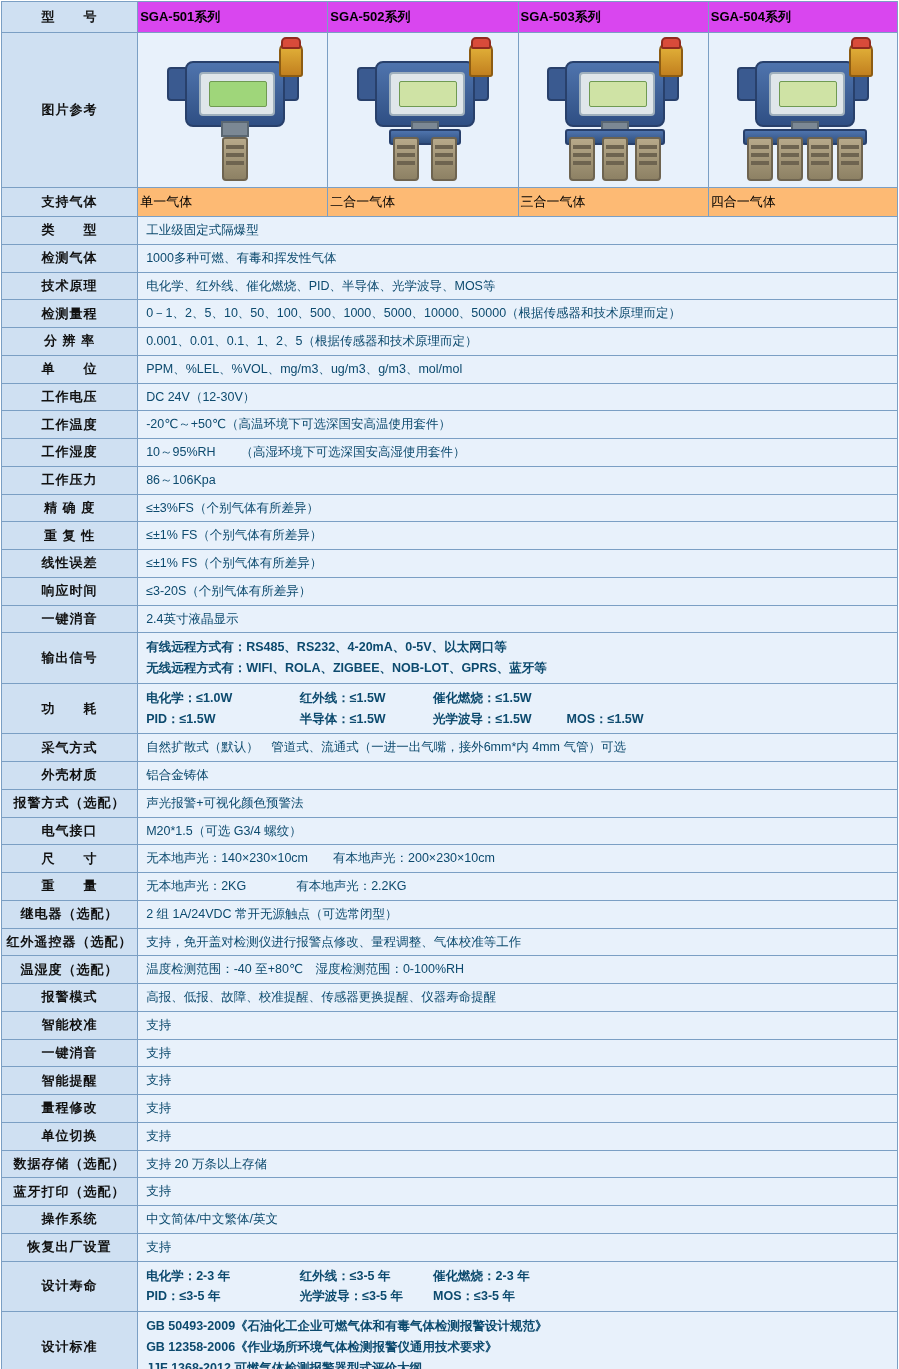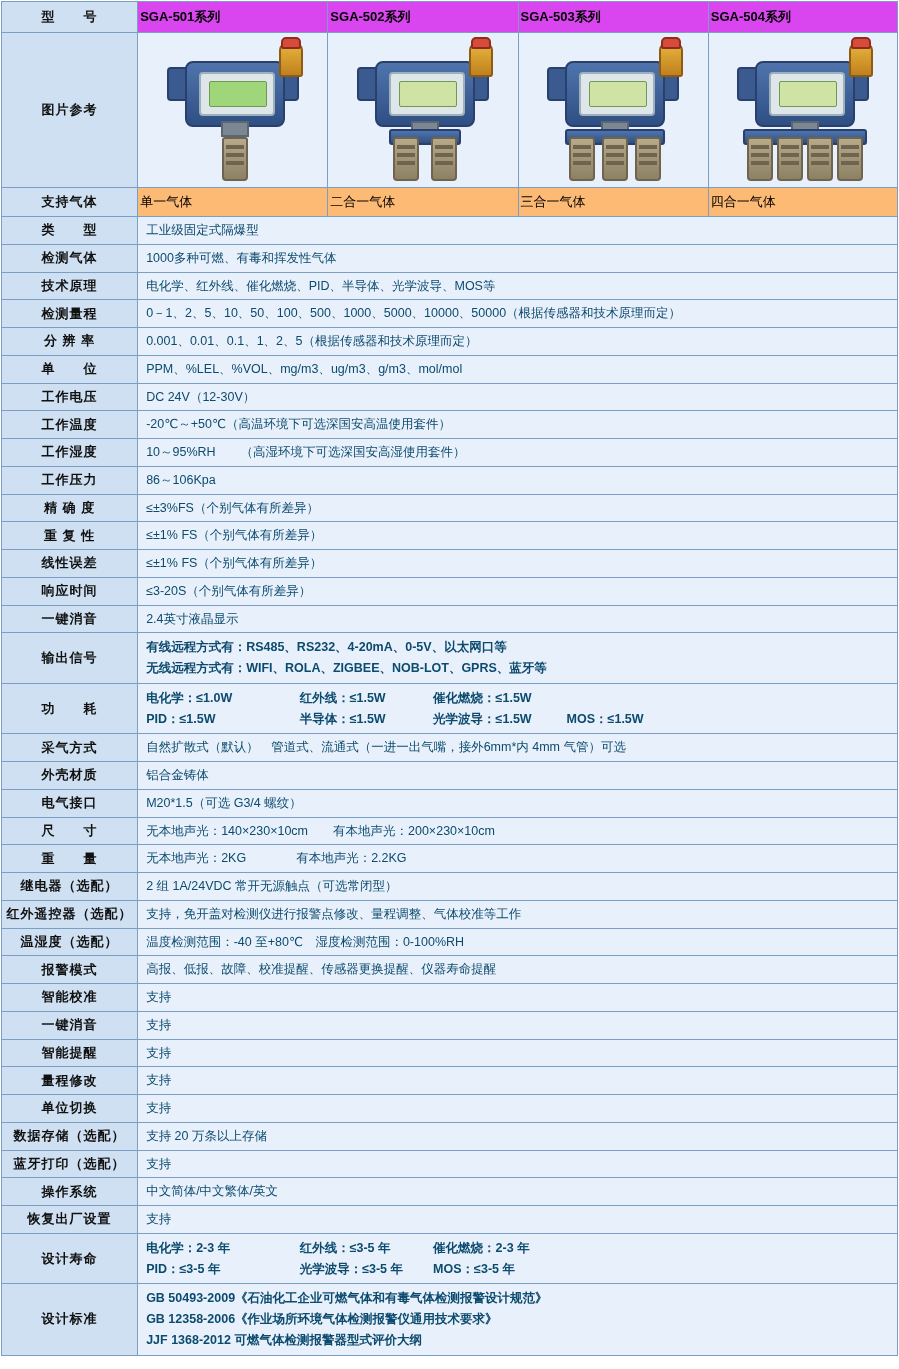--- a/index.html
+++ b/index.html
@@ -218,20 +218,24 @@
 
       <tr>
           <td class="label">采气方式</td>
           <td class="val" colspan="4">自然扩散式（默认）　管道式、流通式（一进一出气嘴，接外6mm*内 4mm 气管）可选</td>
         </tr>
       <tr>
           <td class="label">外壳材质</td>
           <td class="val" colspan="4">铝合金铸体</td>
         </tr>
       <tr>
+          <td class="label">报警方式（选配）</td>
+          <td class="val" colspan="4">声光报警+可视化颜色预警法</td>
+        </tr>
+      <tr>
           <td class="label">电气接口</td>
           <td class="val" colspan="4">M20*1.5（可选 G3/4 螺纹）</td>
         </tr>
       <tr>
           <td class="label">尺　　寸</td>
           <td class="val" colspan="4">无本地声光：140×230×10cm　　有本地声光：200×230×10cm</td>
         </tr>
       <tr>
           <td class="label">重　　量</td>
           <td class="val" colspan="4">无本地声光：2KG　　　　有本地声光：2.2KG</td>

